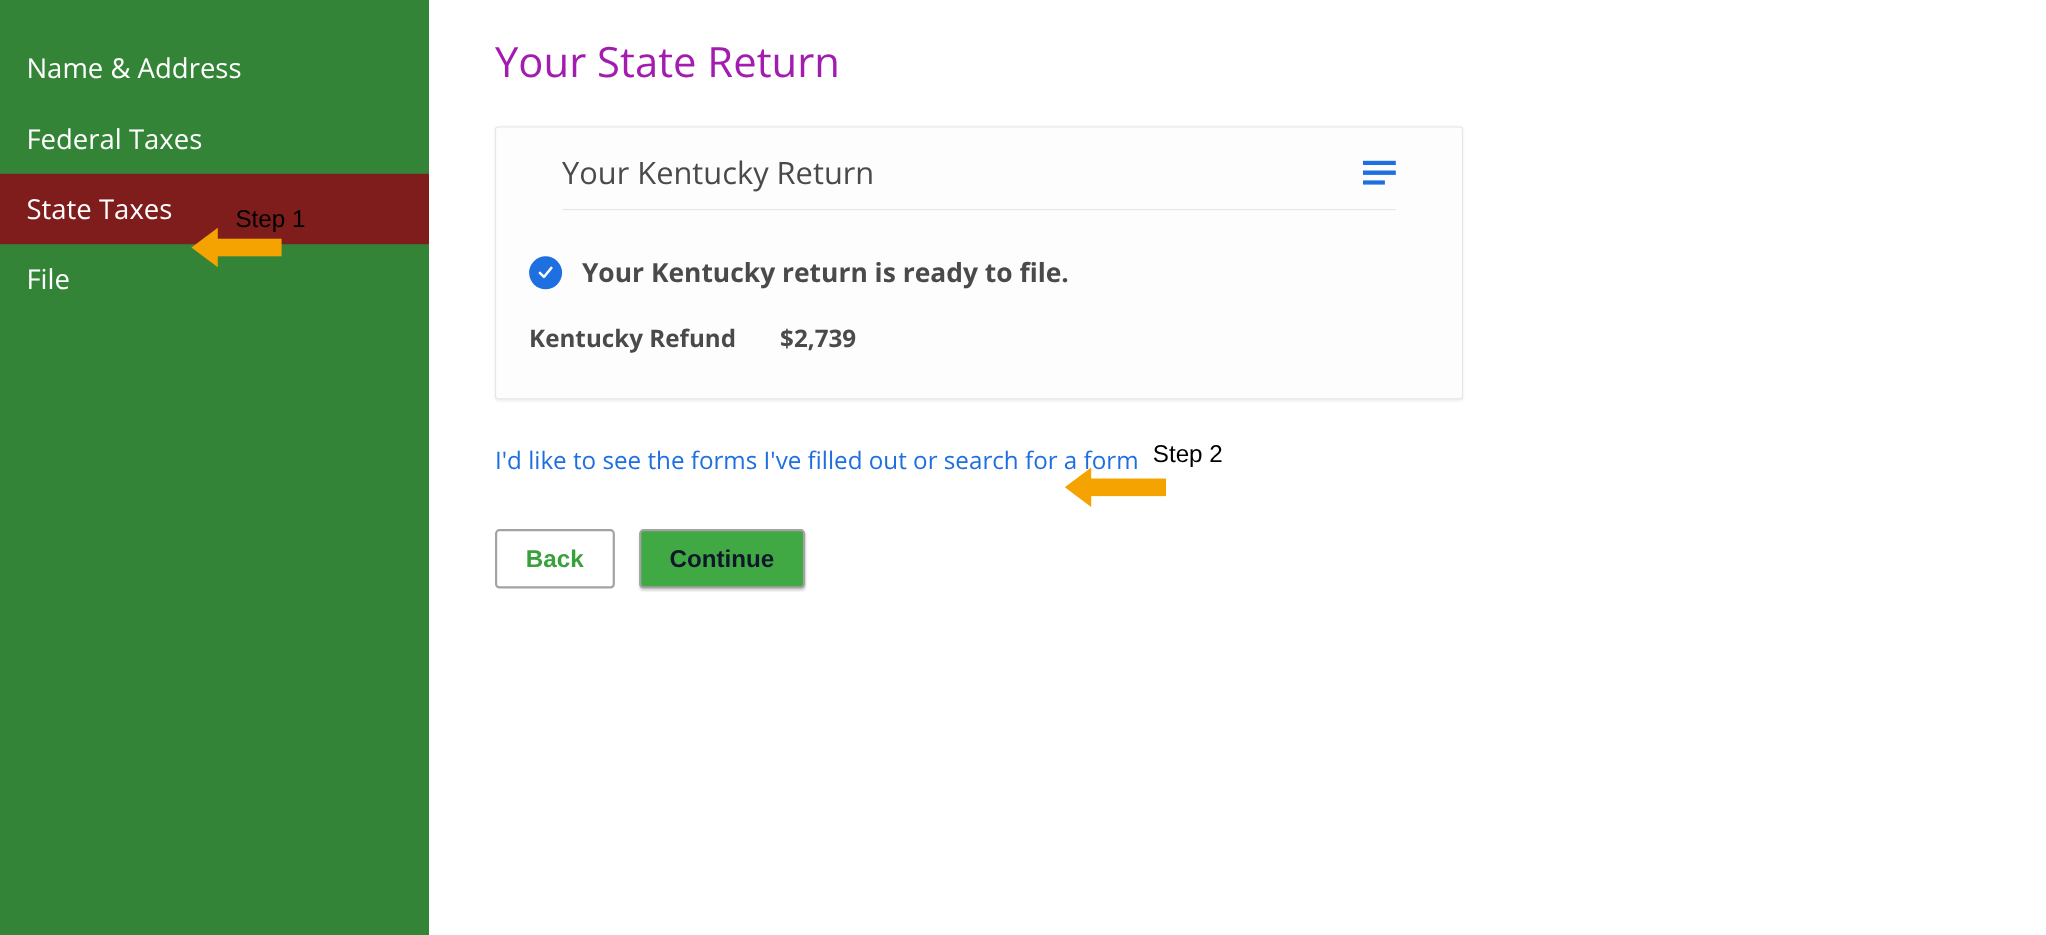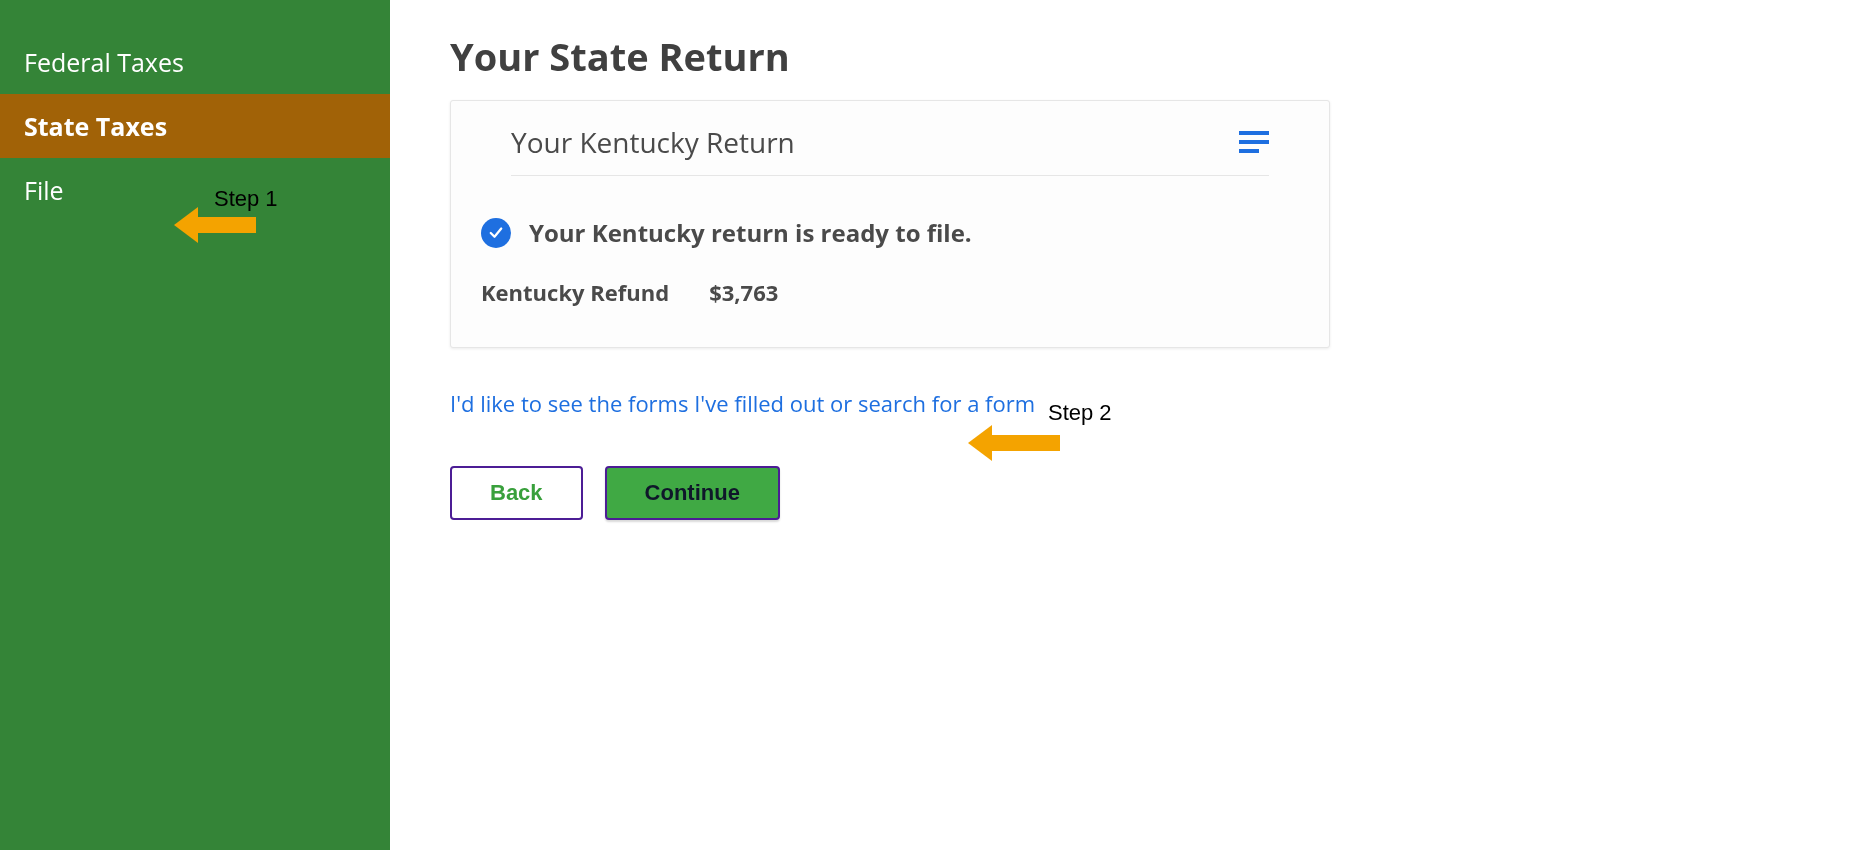--- a/index.html
+++ b/index.html
@@ -14,34 +14,34 @@
   flex-shrink: 0;
 }
 .sidebar-item {
   display: block;
   padding: 15px 24px;
   font-size: 25px;
   color: #fff;
   cursor: pointer;
 }
 .sidebar-item.active {
-  background: #a16207;
-  font-weight: 700;
+  background: #7f1d1d;
+  font-weight: 400;
 }
 
 .main {
   flex: 1;
   padding: 30px 60px;
   position: relative;
 }
 .page-title {
   font-size: 38px;
-  color: #404040;
-  font-weight: 700;
-  margin-bottom: 18px;
+  color: #a21caf;
+  font-weight: 400;
+  margin-bottom: 33px;
 }
 
 .card {
   width: 880px;
   border: 1px solid #e6e6e6;
   border-radius: 3px;
   box-shadow: 0 1px 3px rgba(0,0,0,0.08);
   background: #fdfdfd;
   margin-bottom: 40px;
 }
@@ -102,24 +102,24 @@
   color: #1e6fe0;
   font-size: 22px;
   margin-bottom: 14px;
   cursor: pointer;
 }
 
 .button-row { display: flex; gap: 22px; }
 .btn {
   font-size: 22px;
   font-weight: 700;
-  padding: 12px 38px;
+  padding: 12px 26px;
   border-radius: 4px;
   cursor: pointer;
-  border: 2px solid #4c1d95;
+  border: 2px solid #a3a3a3;
 }
 .btn-back {
   background: #fff;
   color: #39a03c;
 }
 .btn-continue {
   background: #40a944;
   color: #0f172a;
   box-shadow: 0 2px 2px rgba(0,0,0,0.15);
 }
@@ -150,20 +150,21 @@
   transform: translateY(-50%);
   border-top: 18px solid transparent;
   border-bottom: 18px solid transparent;
   border-right: 24px solid #f4a300;
 }
 </style>
 </head>
 <body>
 
 <nav class="sidebar">
+  <div class="sidebar-item">Name &amp; Address</div>
   <div class="sidebar-item">Federal Taxes</div>
   <div class="sidebar-item active">State Taxes</div>
   <div class="sidebar-item">File</div>
 </nav>
 
 <main class="main">
   <h1 class="page-title">Your State Return</h1>
 
   <div class="card">
     <div class="card-header-wrap">
@@ -182,21 +183,21 @@
       <div class="status-row">
         <div class="check-icon">
           <svg viewBox="0 0 24 24">
               <path d="M5 12 l5 5 l9 -11" stroke="#fff" stroke-width="3" fill="none" stroke-linecap="round" stroke-linejoin="round"></path>
             </svg>
         </div>
         <div class="status-text">Your Kentucky return is ready to file.</div>
       </div>
       <div class="refund-row">
         <span>Kentucky Refund</span>
-        <span>$3,763</span>
+        <span>$2,739</span>
       </div>
     </div>
   </div>
 
   <div class="link-list">
     <a class="action-link">I'd like to see the forms I've filled out or search for a form</a>
   </div>
 
   <div class="button-row">
     <button class="btn btn-back">Back</button>

